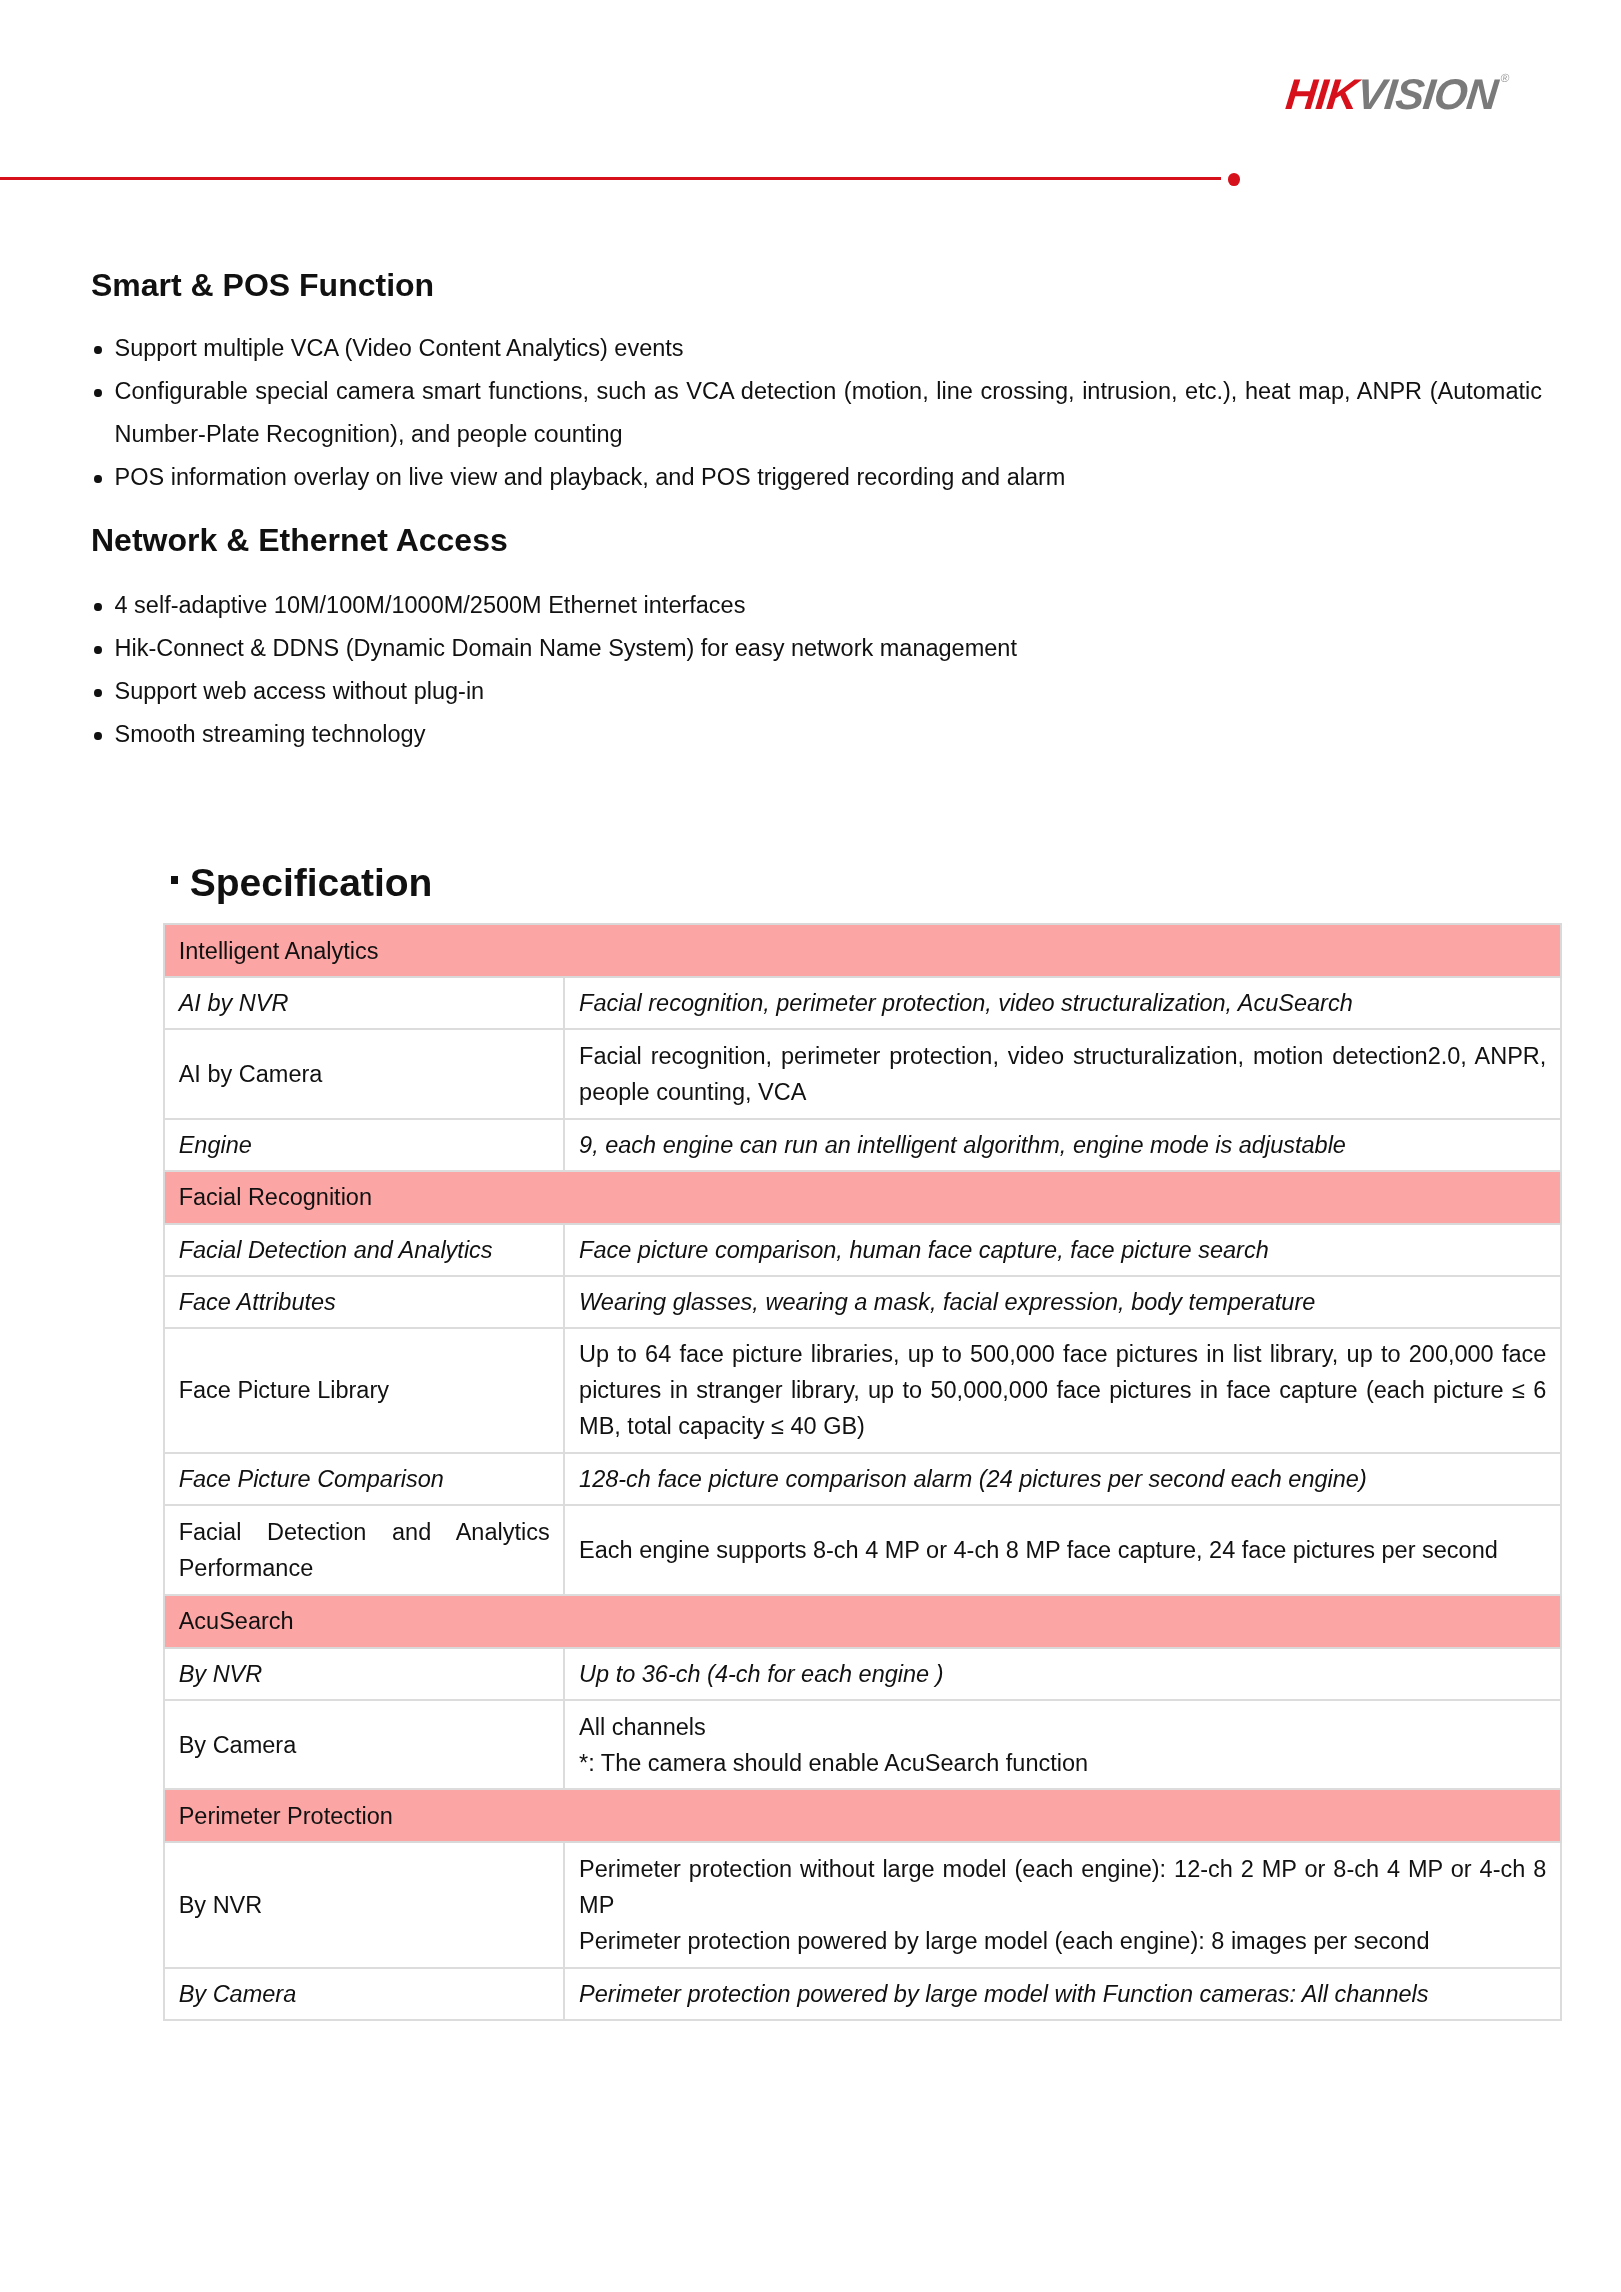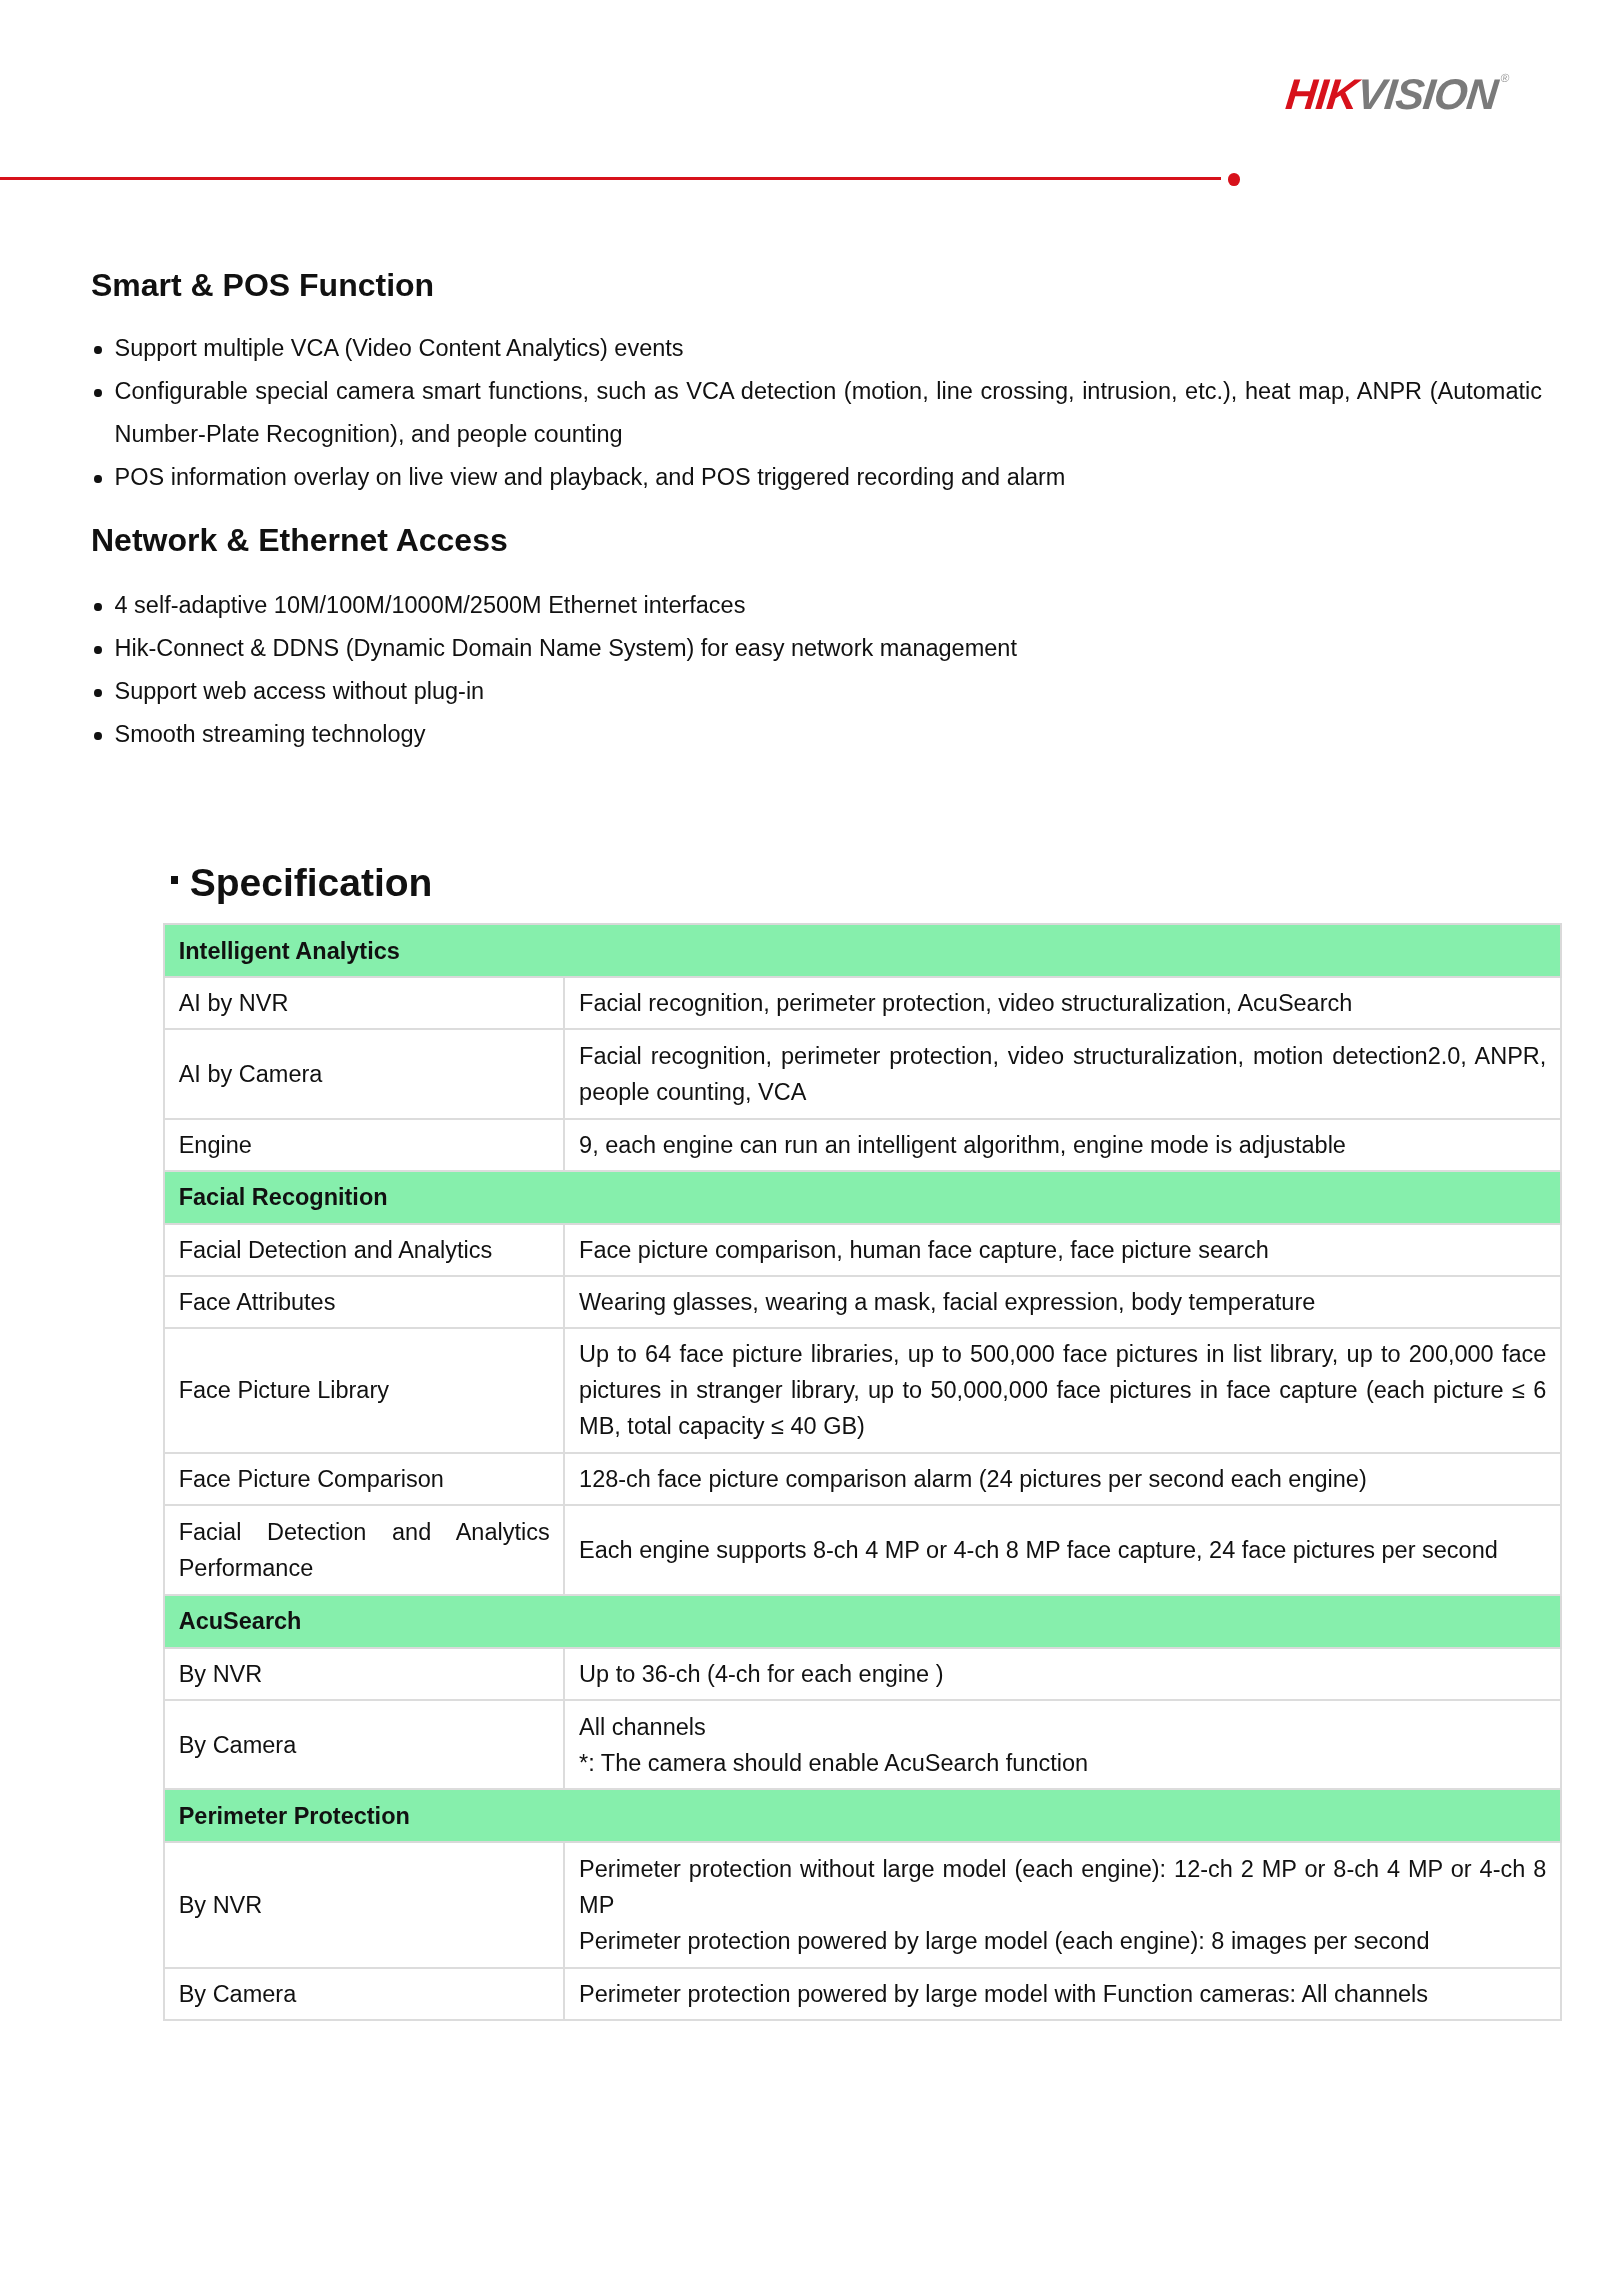--- a/index.html
+++ b/index.html
@@ -124,27 +124,28 @@
       line-height: 36px;
     }
     table.spec td.key {
       width: 371px;
       text-align: justify;
     }
     table.spec td.val {
       text-align: justify;
     }
     table.spec tr.group td {
-      background: #86efac;
-      font-weight: bold;
+      background: #fca5a5;
+      font-weight: normal;
       height: 51px;
       border-color: #d9d9d9;
     }
     table.spec tr.single td {
       height: 50px;
+      font-style: italic;
     }
     table.spec td.multi {
       padding-top: 7.8px;
       padding-bottom: 7.8px;
       line-height: 36px;
     }
     .val p {
       margin: 0;
     }
   </style>

